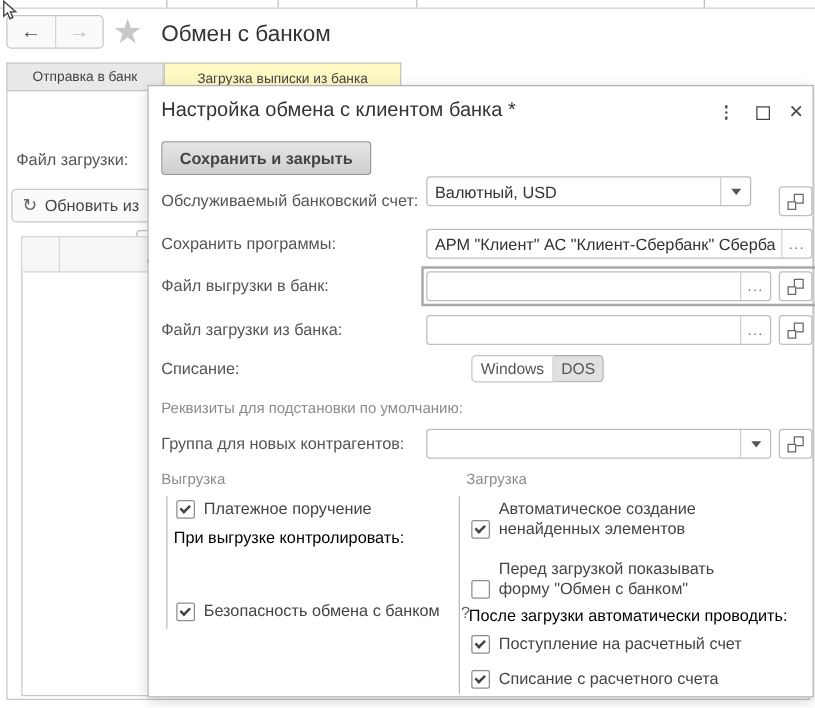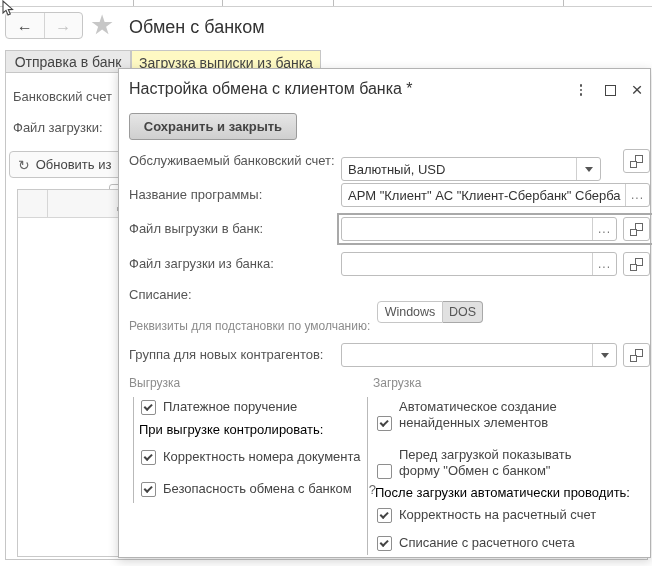--- a/index.html
+++ b/index.html
@@ -20,21 +20,21 @@
     border:1px solid #c6c6c6; border-radius:4px; background:#fafafa; display:flex; }
   .nav-btn { flex:1; display:flex; align-items:center; justify-content:center;
     font-size:16px; font-weight:bold; }
   .nav-btn.back { color:#4a4a4a; border-right:1px solid #d4d4d4; }
   .nav-btn.fwd { color:#c2c2c2; }
   .star { position:absolute; left:90px; top:10px; font-size:27px; color:#c7c7c7; line-height:30px; }
   .page-title { position:absolute; left:129px; top:17px; font-size:18px; color:#333; }
 
   
   .tab { position:absolute; top:50px; height:23px; border:1px solid #c6c6c6;
-    display:flex; align-items:center; justify-content:center; font-size:14px; color:#444; }
+    display:flex; align-items:center; justify-content:center; font-size:11px; color:#444; }
   .tab.inactive { left:5px; width:126px; background:#e9e9e9; }
   .tab.active { left:131px; width:190px; height:24px; background:#fef9c3; border-bottom:none; z-index:3; }
 
   
   .panel { position:absolute; left:5px; top:72px; width:643px; height:488px;
     border:1px solid #c6c6c6; background:#fff; }
   .bg-label { position:absolute; color:#555; white-space:nowrap; }
   .bg-input-sliver { position:absolute; left:103px; top:111px; width:60px; height:24px;
     border:1px solid #bdbdbd; border-radius:3px; background:#fff; }
   .refresh-btn { position:absolute; left:3px; top:78px; width:140px; height:27px;
@@ -117,21 +117,20 @@
   <div class="nav-btn back">←</div>
   <div class="nav-btn fwd">→</div>
 </div>
 <div class="star">★</div>
 <div class="page-title">Обмен с банком</div>
 
 <div class="tab inactive">Отправка в банк</div>
 <div class="tab active">Загрузка выписки из банка</div>
 
 <div class="panel">
-  <div class="bg-label" style="left:7px; top:16px;">Банковский счет</div>
   <div class="bg-label" style="left:7px; top:47px;">Файл загрузки:</div>
   <div class="bg-input-sliver"></div>
   <div class="refresh-btn">
     <span class="refresh-glyph">↻</span>
     <span>Обновить из</span>
   </div>
   <div class="bg-table">
     <div class="thead">
       <div class="th-check"></div>
       <div class="th-date">Дата</div>
@@ -152,34 +151,34 @@
   <div class="winbtn" style="left:481px">
     <span class="maxi"></span>
   </div>
   <div class="winbtn" style="left:508px">
     <span class="closex">×</span>
   </div>
 
   <div class="save-btn">Сохранить и закрыть</div>
 
   <div class="frm-label" style="top:80px">Обслуживаемый банковский счет:</div>
-  <div class="field-box" style="left:222px; top:88px; width:260px;">
+  <div class="field-box" style="left:222px; top:72px; width:260px;">
     <div class="field-text">Валютный, USD</div>
     <div class="seg-btn">
       <span class="dd-arrow"></span>
     </div>
   </div>
   <div class="open-btn" style="left:504px; top:80px;">
     <span class="open-glyph">
       <span class="sq-back"></span>
         <span class="sq-front"></span>
     </span>
   </div>
 
-  <div class="frm-label" style="top:114px">Название программы:</div>
+  <div class="frm-label" style="top:114px">Сохранить программы:</div>
   <div class="field-box" style="left:222px; top:114px; width:309px;">
     <div class="field-text">АРМ "Клиент" АС "Клиент-Сбербанк" Сберба</div>
     <div class="seg-btn">
       <span class="ellipsis">...</span>
     </div>
   </div>
 
   <div class="frm-label" style="top:148px">Файл выгрузки в банк:</div>
   <div class="focus-wrap" style="left:222px; top:148px; width:309px; height:24px;">
     <div class="field-box" style="left:0; top:0; width:276px;">
@@ -204,21 +203,21 @@
     </div>
   </div>
   <div class="open-btn" style="left:504px; top:183px;">
     <span class="open-glyph">
       <span class="sq-back"></span>
         <span class="sq-front"></span>
     </span>
   </div>
 
   <div class="frm-label" style="top:214px">Списание:</div>
-  <div class="segmented" style="left:222px; top:232px;padding-left:36px;">
+  <div class="segmented" style="left:222px; top:215px;padding-left:36px;">
     <div class="seg win">Windows</div>
     <div class="seg dos">DOS</div>
   </div>
 
   <div class="section-hdr" style="left:10px; top:250px;">Реквизиты для подстановки по умолчанию:</div>
 
   <div class="frm-label" style="top:274px">Группа для новых контрагентов:</div>
   <div class="field-box" style="left:222px; top:274px; width:276px;">
     <div class="field-text"></div>
     <div class="seg-btn">
@@ -237,26 +236,20 @@
 
   <div class="cb-row" style="left:22px; top:330px;">
     <span class="checkbox" data-checked="true">
         <span class="mark"></span>
       </span>
     <span class="cb-label">Платежное поручение</span>
   </div>
 
   <div class="frm-label gray" style="left:20px; top:349px;">При выгрузке контролировать:</div>
 
-  <div class="cb-row" style="left:22px; top:380px;">
-    <span class="checkbox" data-checked="true">
-        <span class="mark"></span>
-      </span>
-    <span class="cb-label">Корректность номера документа</span>
-  </div>
 
   <div class="cb-row" style="left:22px; top:412px;">
     <span class="checkbox" data-checked="true">
         <span class="mark"></span>
       </span>
     <span class="cb-label">Безопасность обмена с банком</span>
     <span class="help-q">?</span>
   </div>
 
   <div class="section-hdr" style="left:254px; top:307px;">Загрузка</div>
@@ -273,21 +266,21 @@
     <span class="checkbox" data-checked="false"></span>
     <span class="cb-label" style="max-width:205px">Перед загрузкой показывать форму "Обмен с банком"</span>
   </div>
 
   <div class="frm-label gray" style="left:256px; top:412px;">После загрузки автоматически проводить:</div>
 
   <div class="cb-row" style="left:258px; top:438px;">
     <span class="checkbox" data-checked="true">
         <span class="mark"></span>
       </span>
-    <span class="cb-label">Корректность на расчетный счет</span>
+    <span class="cb-label">Поступление на расчетный счет</span>
   </div>
 
   <div class="cb-row" style="left:258px; top:466px;">
     <span class="checkbox" data-checked="true">
         <span class="mark"></span>
       </span>
     <span class="cb-label">Списание с расчетного счета</span>
   </div>
 </div>
 

